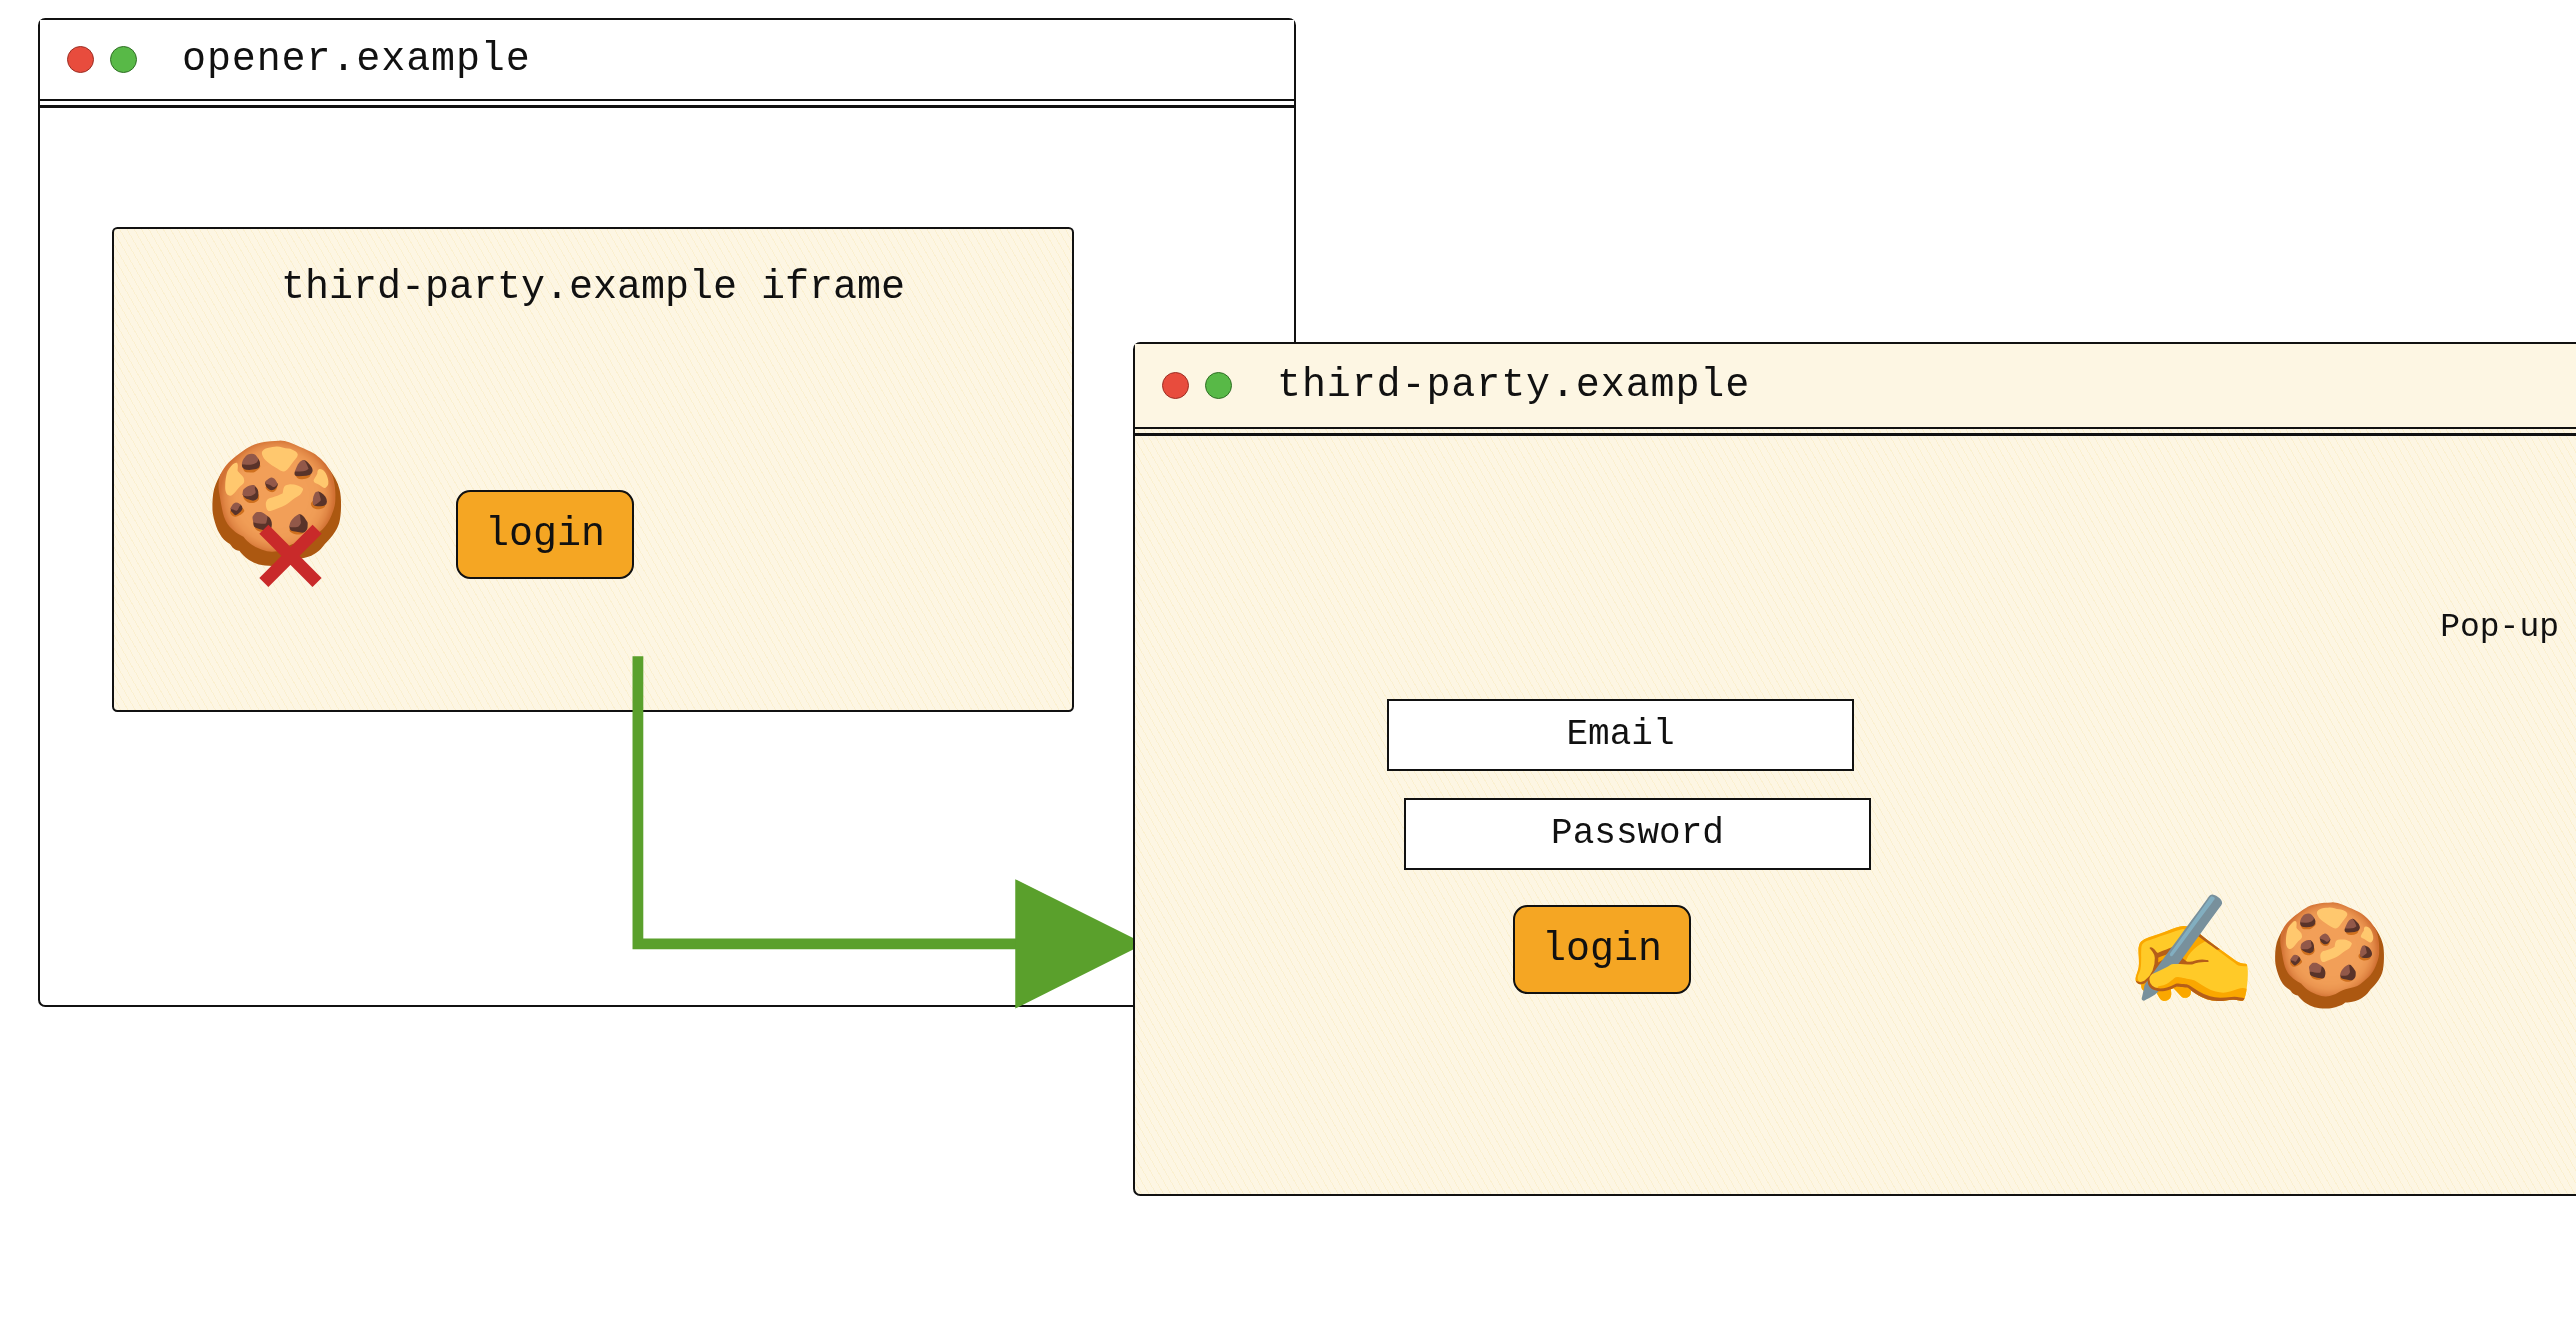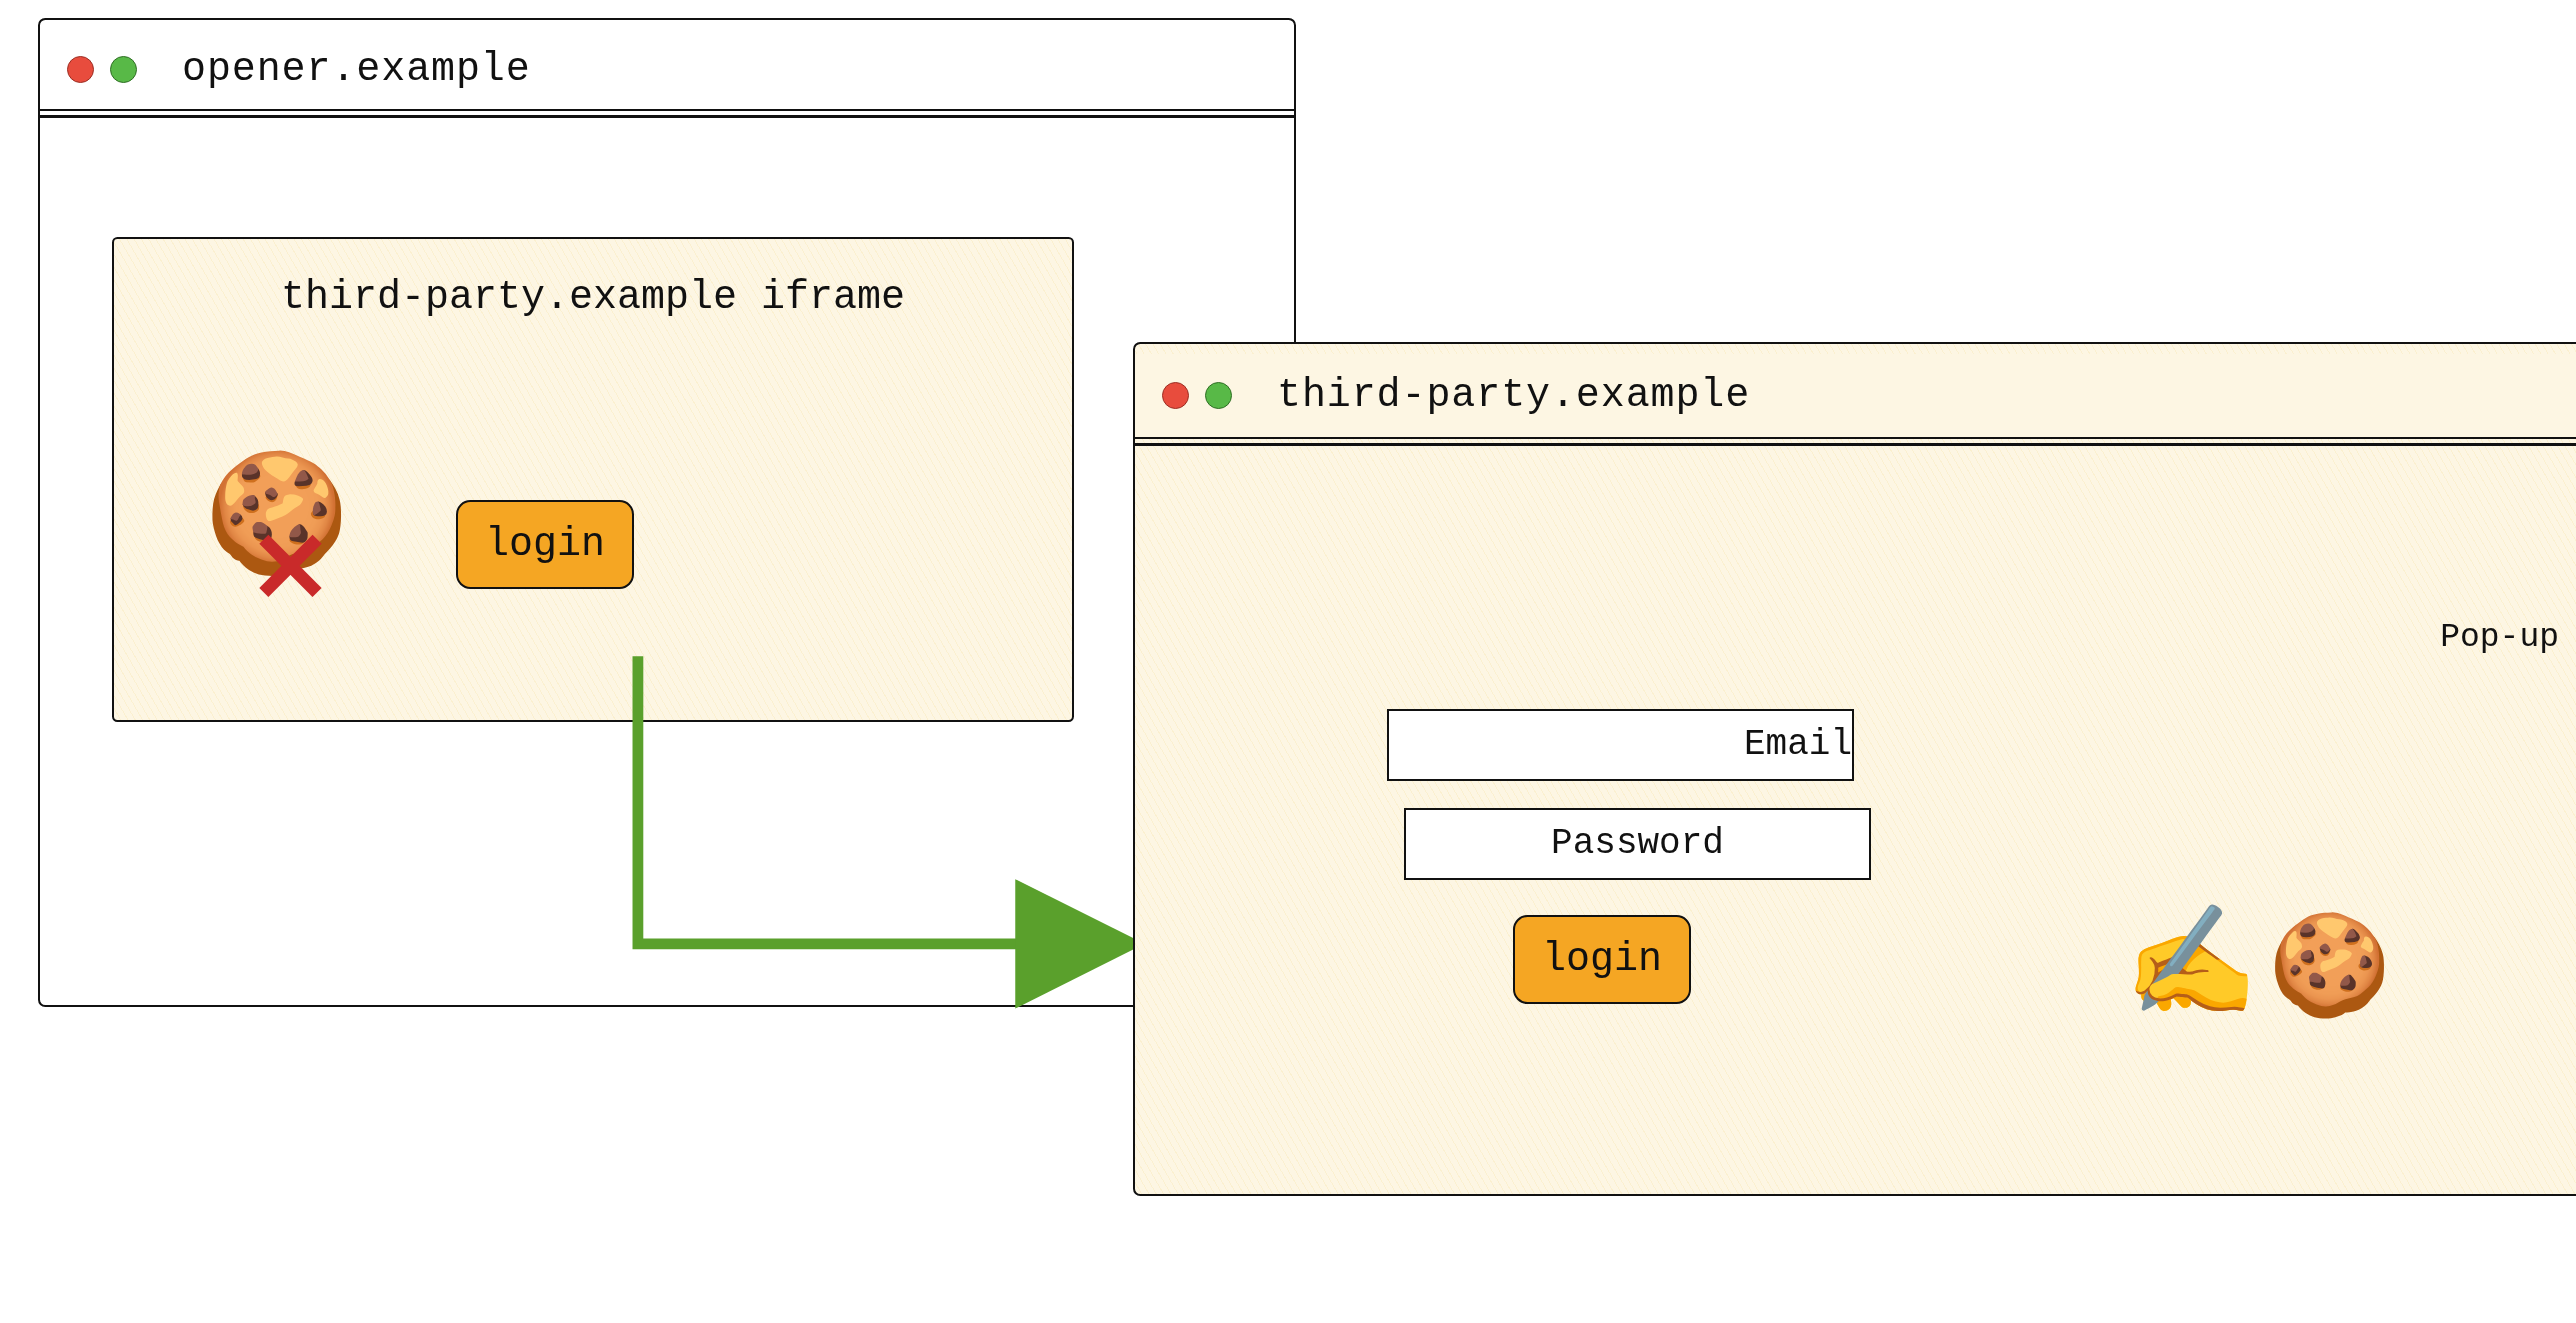--- a/index.html
+++ b/index.html
@@ -18,21 +18,20 @@
     border-radius: 7.2px;
     background: #fff;
   }
   .titlebar {
     height: 81px;
     border-bottom: 2.7px solid #111;
     display: flex;
     align-items: center;
     padding: 4px 27px;
     position: relative;
-    margin-top: 10px;
   }
   .titlebar-line {
     position: absolute;
     left: 0; right: 0;
     height: 2.7px;
     background: #111;
   }
   .dots { display: flex; gap: 16px; margin-right: 45px; }
   .dot {
     width: 27px; height: 27px; border-radius: 50%;
@@ -114,21 +113,21 @@
   .input-box {
     position: absolute;
     width: 467px; height: 72px;
     border: 2.7px solid #111;
     background: #fff;
     font-size: 36px;
     text-align: center;
     line-height: 67px;
     color: #111;
   }
-  #email-input { left: 252px; top: 270px; text-align: right; }
+  #email-input { left: 252px; top: 270px; }
   #password-input { left: 269px; top: 369px; }
   #popup-login-btn { left: 378px; top: 476px; }
 
   #writing-hand {
     position: absolute;
     left: 989px; top: 476px;
     font-size: 108px;
     line-height: 1;
   }
   #popup-cookie {

